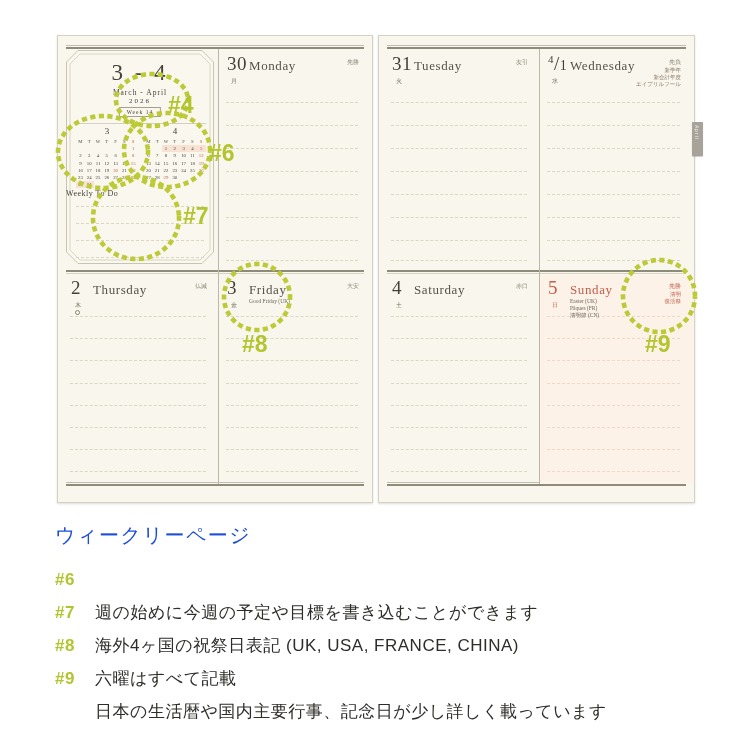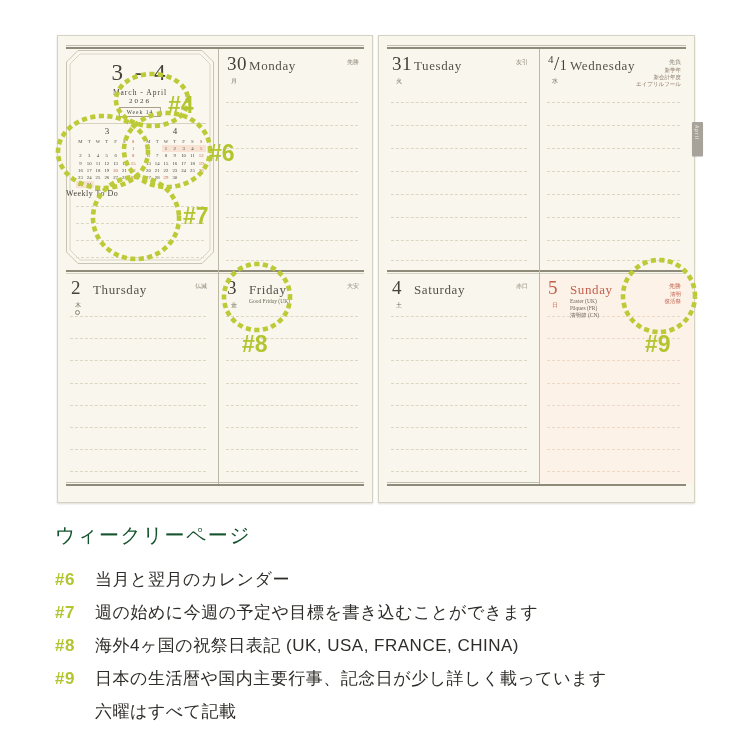--- a/index.html
+++ b/index.html
@@ -58,21 +58,21 @@
   .ip-line{position:absolute;left:10px;right:10px;height:0;border-top:1px dashed #dcd6c2;}
   
   .index-tab{position:absolute;left:692px;top:122px;width:11px;height:34px;background:#a7a39a;
              border-radius:1px;box-shadow:0 1px 1px rgba(0,0,0,.2);}
   .index-tab span{position:absolute;left:2px;top:3px;font-size:5px;color:#f2f0ea;
                   writing-mode:vertical-rl;letter-spacing:1px;}
   
   .overlay{position:absolute;left:0;top:0;width:750px;height:750px;pointer-events:none;}
   
   .legend{position:absolute;left:55px;top:522px;width:670px;color:#2e2d29;}
-  .legend-title{font-size:20px;letter-spacing:1.5px;color:#14532d;}
+  .legend-title{font-size:20px;letter-spacing:1.5px;color:#1d4ed8;}
   .legend-items{margin-top:20px;}
   .legend-row{display:flex;align-items:flex-start;margin-bottom:12px;font-size:17px;
               letter-spacing:.5px;line-height:21px;}
   .legend-marker{width:40px;flex:none;font-weight:bold;font-size:17px;}
   .legend-text div{margin-bottom:12px;}
   .legend-text div:last-child{margin-bottom:0;}
 </style>
 </head>
 <body>
 
@@ -351,39 +351,36 @@
       <text x="242" y="352" fill="#b2c52e" font-size="23" font-weight="bold" font-family="&quot;Liberation Sans&quot;,&quot;DejaVu Sans&quot;,sans-serif">#8</text>
       <ellipse cx="659" cy="296" rx="36" ry="36" fill="none" stroke="#bcca37" stroke-width="4.6" stroke-dasharray="0.6 8" stroke-linecap="square"></ellipse>
       <text x="645" y="352" fill="#b2c52e" font-size="23" font-weight="bold" font-family="&quot;Liberation Sans&quot;,&quot;DejaVu Sans&quot;,sans-serif">#9</text>
     </svg>
 
   <div class="legend">
     <div class="legend-title">ウィークリーページ</div>
     <div class="legend-items" id="legend-items">
         <div class="legend-row">
           <div class="legend-marker" style="color: rgb(178, 197, 46);">#6</div>
-          <div class="legend-text">
-            <div>当月と翌月のカレンダー</div>
-          </div>
         </div>
         <div class="legend-row">
           <div class="legend-marker" style="color: rgb(178, 197, 46);">#7</div>
           <div class="legend-text">
             <div>週の始めに今週の予定や目標を書き込むことができます</div>
           </div>
         </div>
         <div class="legend-row">
           <div class="legend-marker" style="color: rgb(178, 197, 46);">#8</div>
           <div class="legend-text">
             <div>海外4ヶ国の祝祭日表記 (UK, USA, FRANCE, CHINA)</div>
           </div>
         </div>
         <div class="legend-row">
           <div class="legend-marker" style="color: rgb(178, 197, 46);">#9</div>
           <div class="legend-text">
+            <div>六曜はすべて記載</div>
             <div>日本の生活暦や国内主要行事、記念日が少し詳しく載っています</div>
-            <div>六曜はすべて記載</div>
           </div>
         </div>
       </div>
   </div>
 
 </div>
 
 </body></html>

